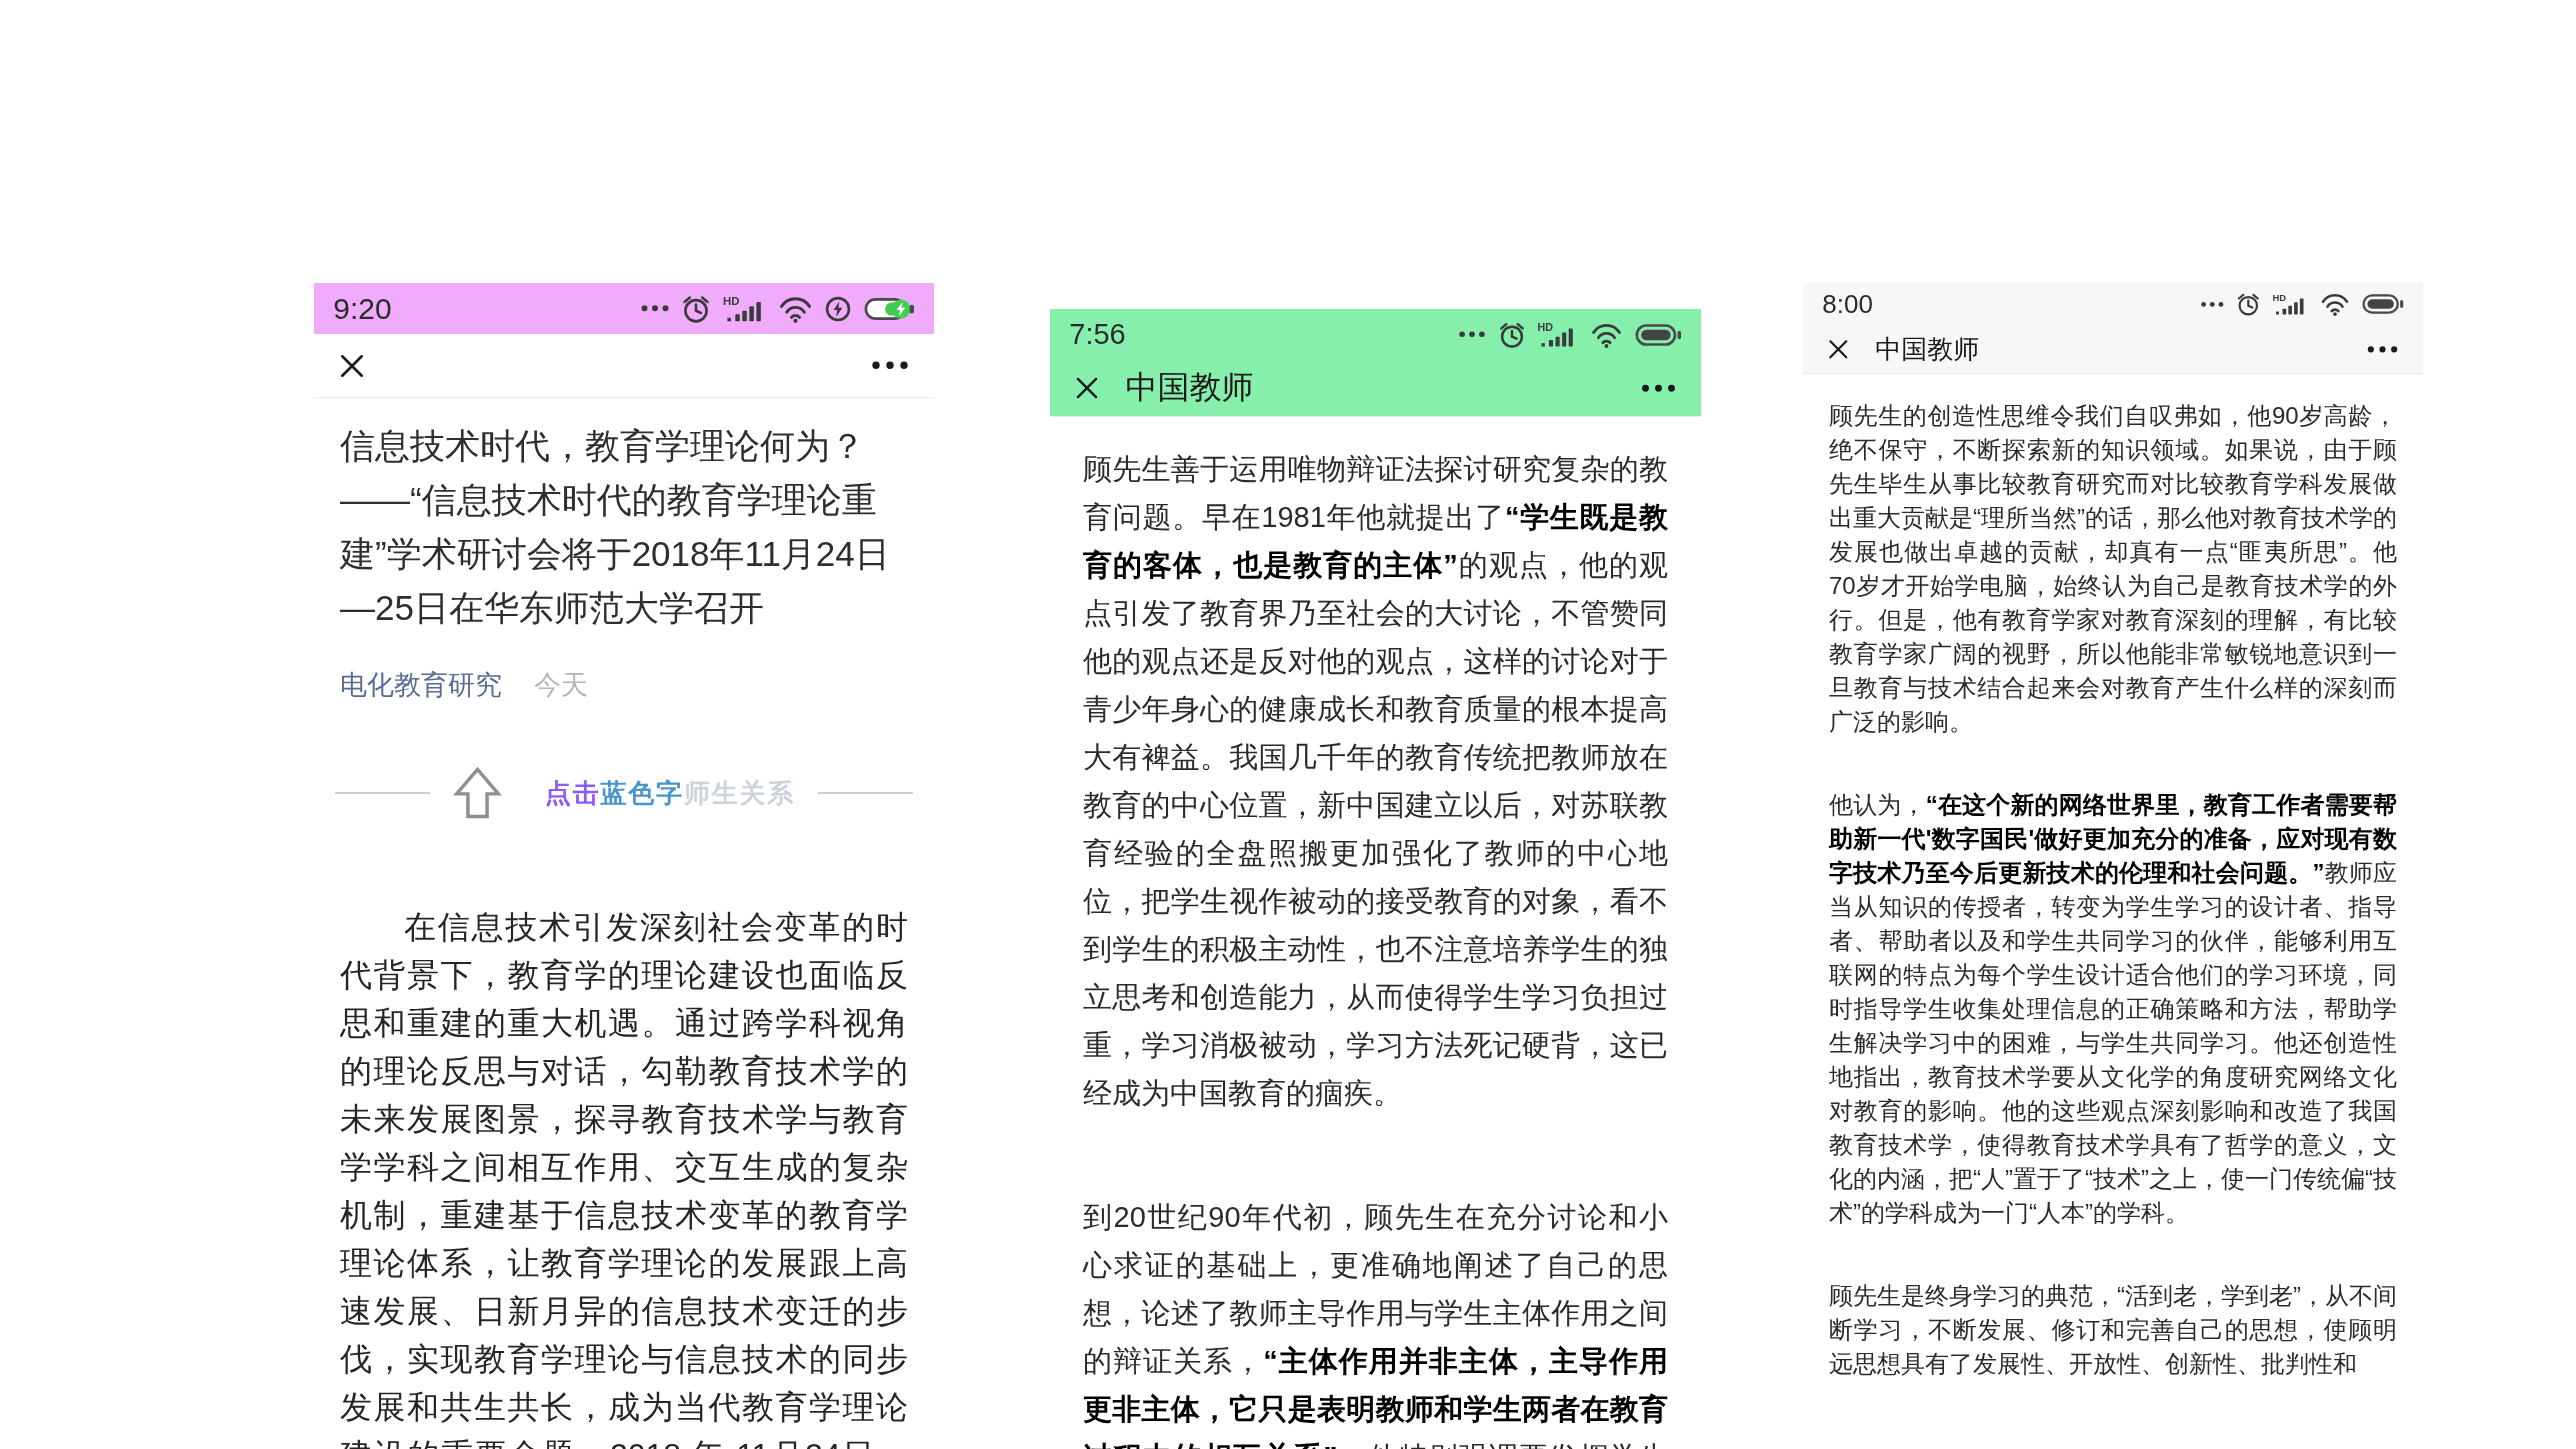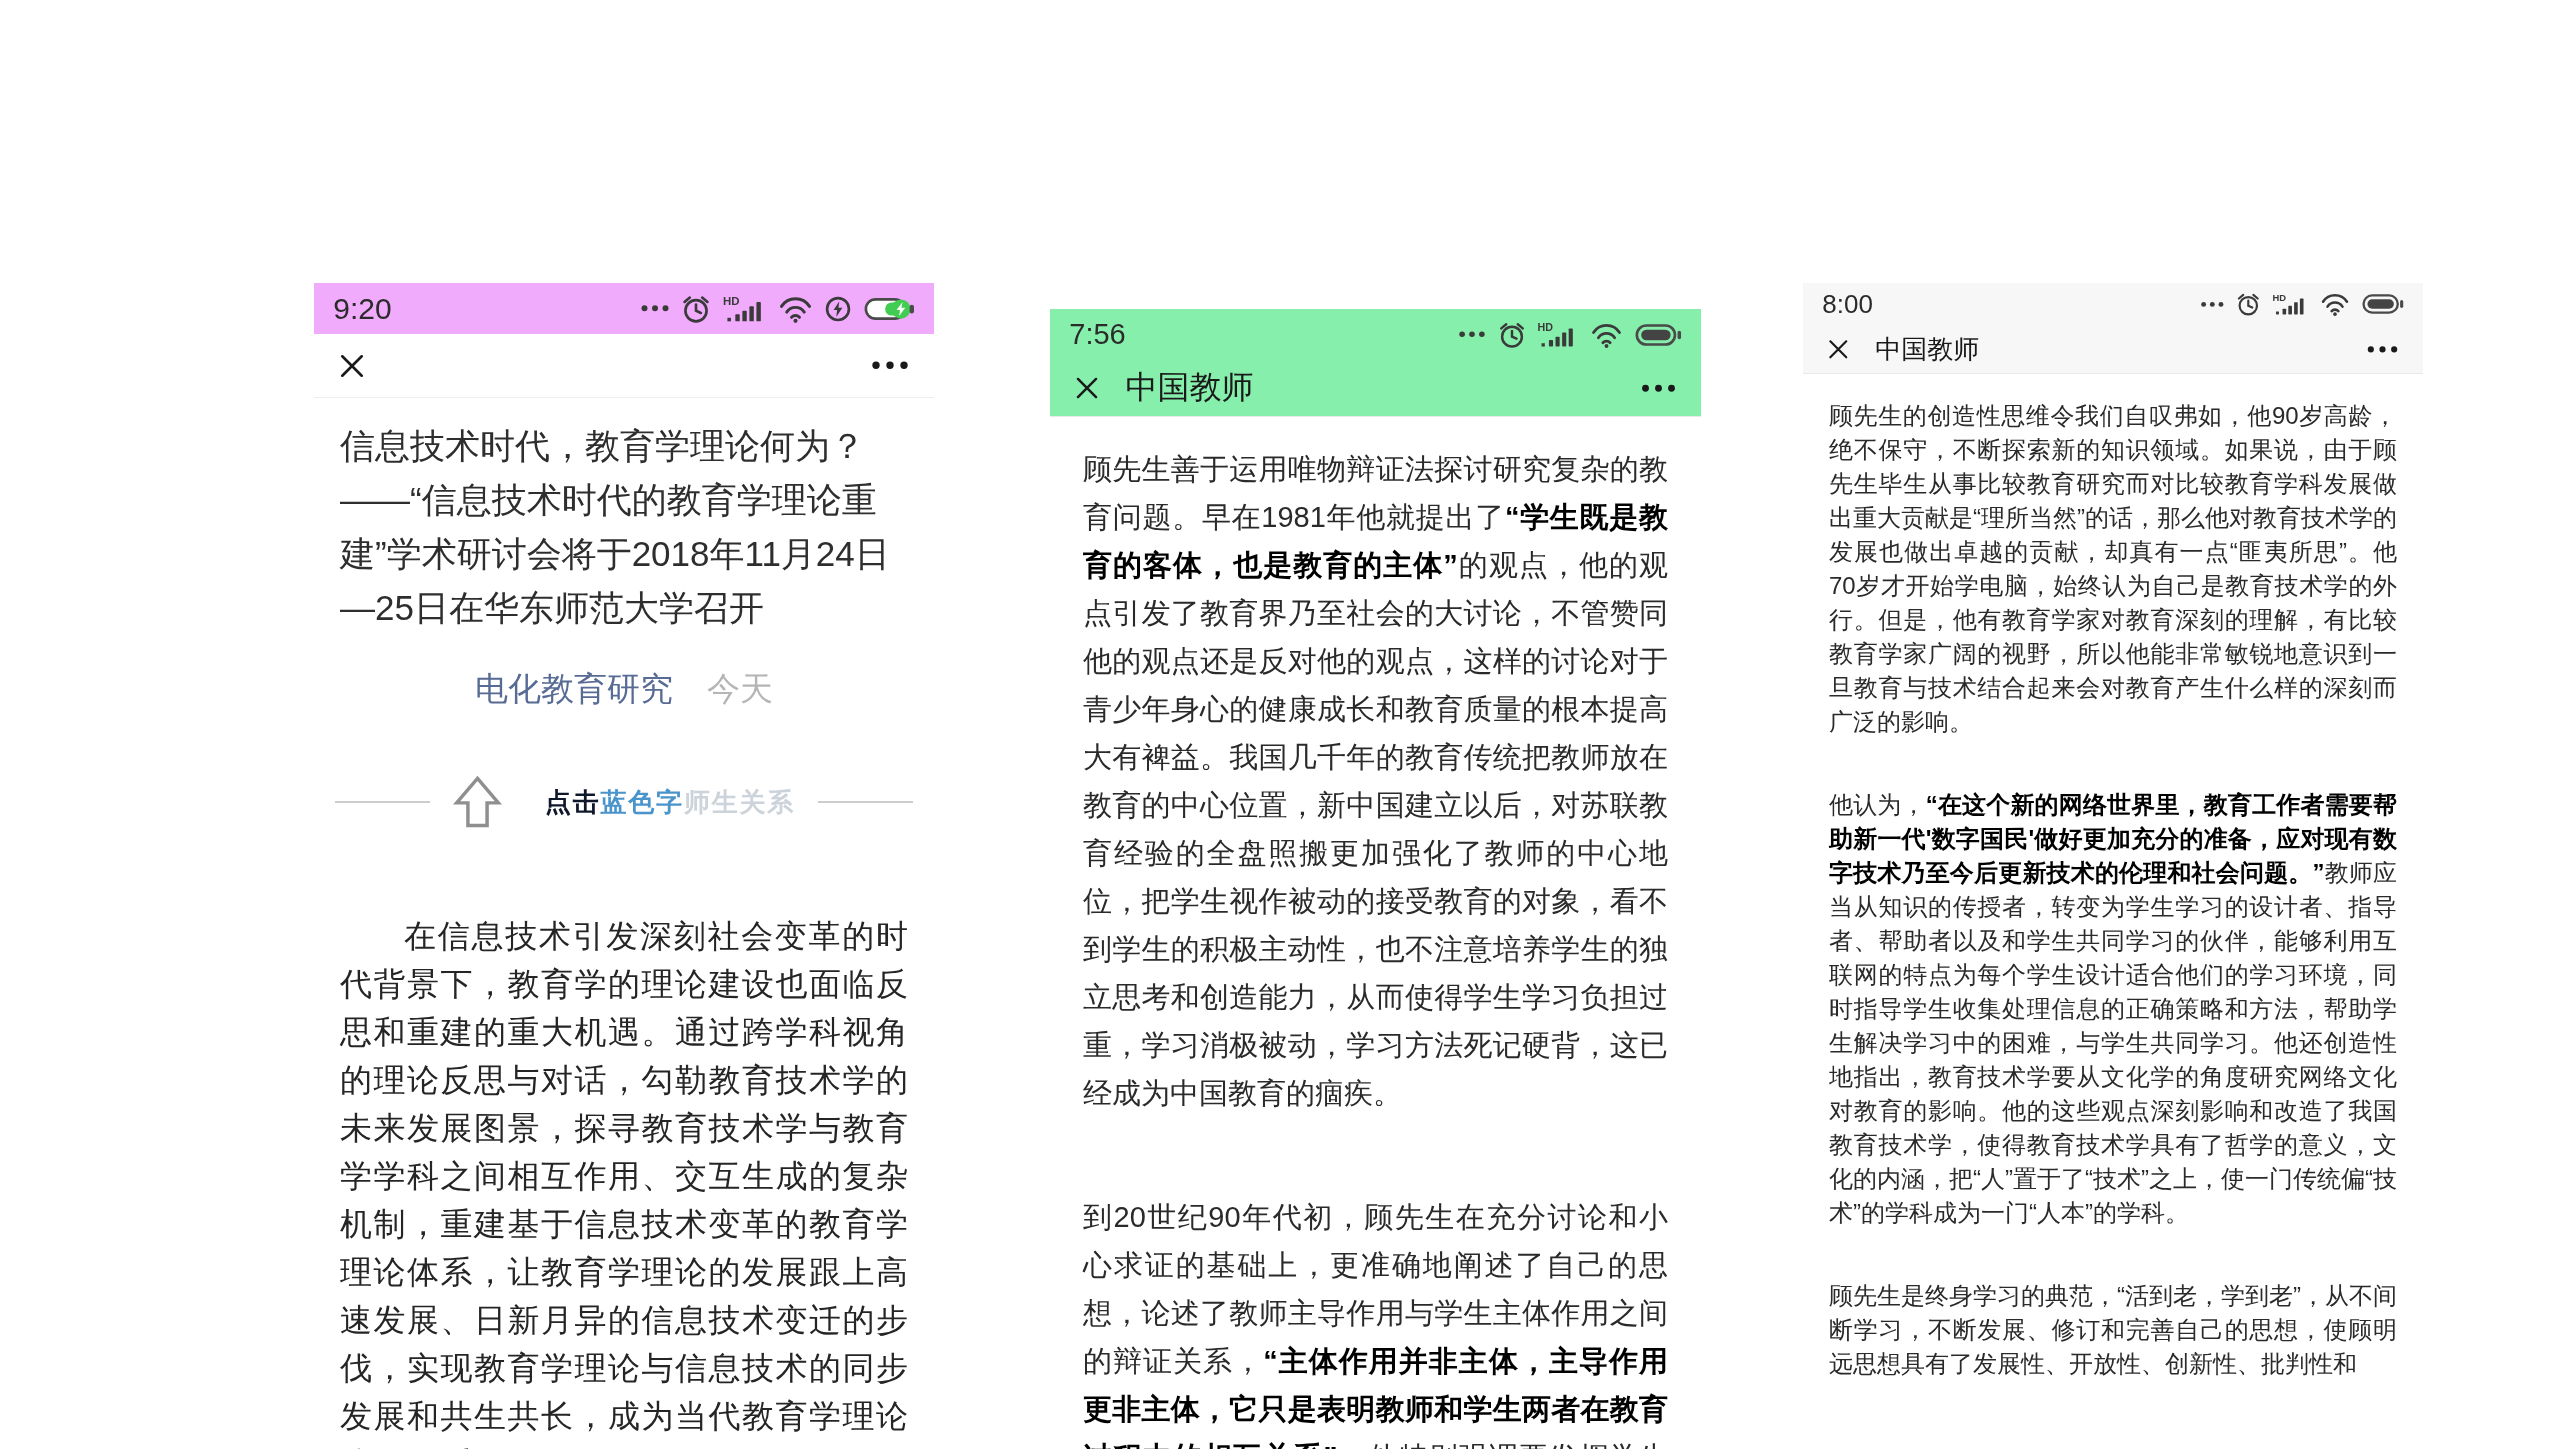--- a/index.html
+++ b/index.html
@@ -34,28 +34,28 @@
   #phone2 .nav-title{font-size:32px;}
   
   #phone3 .chrome{background:#f7f7f7;border-bottom:0.9px solid #e9e9e9;}
   #phone3 .statusbar{height:42px;text-align:right;}
   #phone3 .status-time{font-size:26px;}
   #phone3 .navbar{height:48px;}
   #phone3 .nav-title{font-size:26px;}
 
   
   .article-title{margin:21px 26px 0;font-size:35px;line-height:54px;font-weight:400;color:#2e2e2e;}
-  .article-meta{margin:32px 26px 0;font-size:33px;text-align:center;}
+  .article-meta{margin:32px 26px 0;font-size:27px;}
   .article-source{color:#576b95;}
   .article-when{color:#b5b5b5;margin-left:24.6px;}
   .banner{margin:63px 21px 0;display:flex;align-items:center;}
   .bline{flex:1;height:1.8px;background:#cdcdcd;}
   .banner-mid{display:flex;align-items:center;gap:26px;margin:0 23px;}
   .banner-text{font-size:26px;font-weight:700;letter-spacing:1.8px;white-space:nowrap;}
-  .bt-click{color:#0f172a;margin-left:17px;}
+  .bt-click{color:#8b5cf6;margin-left:17px;}
   .bt-blue{color:#4a94cc;}
   .bt-follow{color:#ccd3da;}
   .p1-body{margin:83px 26px 0;font-size:32px;line-height:48px;color:#252525;
            text-align:justify;text-indent:2em;}
 
   
   .p2-content{padding:0 33px;}
   .p2-content p{margin:28px 0 0;font-size:29px;line-height:48px;color:#2a2a2a;text-align:justify;}
   .p2-content p + p{margin-top:76px;}
   .p3-content{padding:0 26px;}

